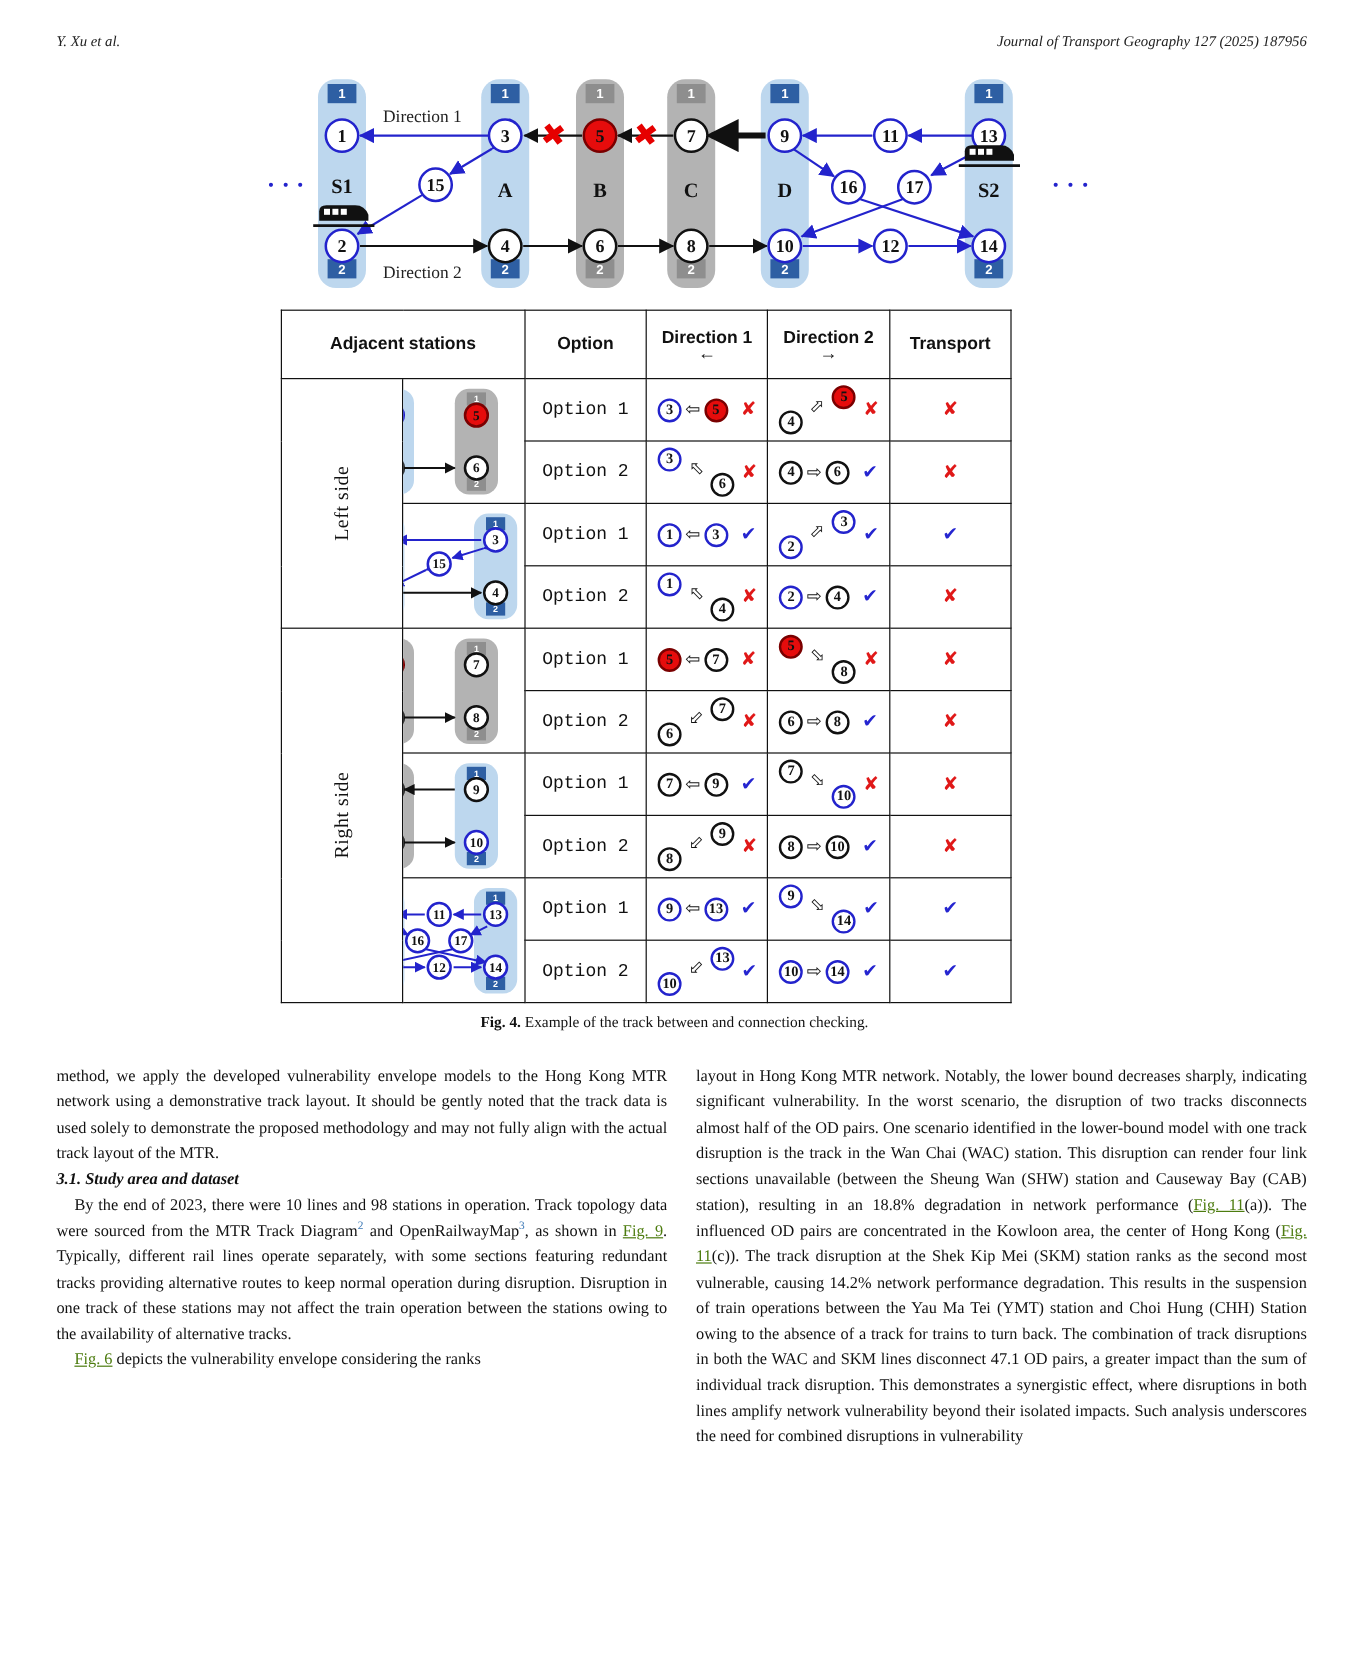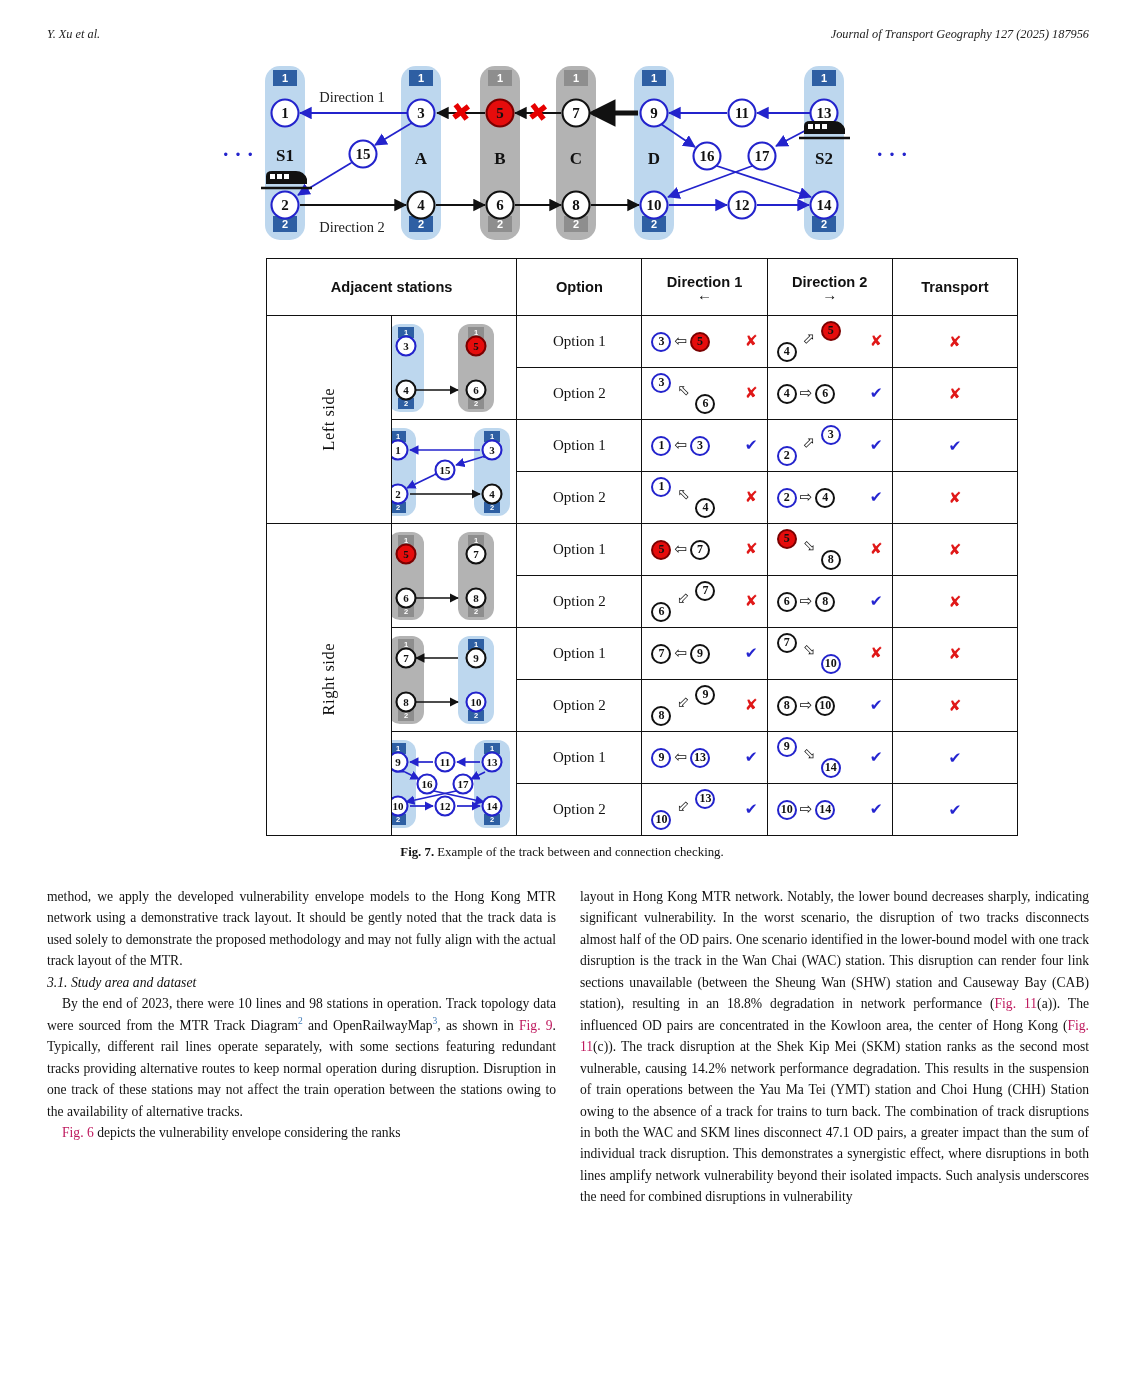--- a/index.html
+++ b/index.html
@@ -6,30 +6,30 @@
   body{width:1122px;height:1392px;position:relative;font-family:"Liberation Serif","DejaVu Serif",serif;color:#111;}
   .abs{position:absolute;}
 
   
   #runhead{left:47px;top:27px;width:1042px;display:flex;justify-content:space-between;
            font-style:italic;font-size:12.3px;color:#222;gap:44px;}
 
   
   #diagram-host{left:224px;top:58px;width:690px;height:196px;}
   #table-host{left:234px;top:258px;}
-  table.conn{border-collapse:collapse;table-layout:fixed;width:752px;
-             font-family:"Liberation Serif","DejaVu Serif",serif;margin-left:32px;}
+  table.conn{border-collapse:collapse;table-layout:fixed;width:609px;
+             font-family:"Liberation Serif","DejaVu Serif",serif;}
   table.conn th,table.conn td{border:1.7px solid #111;padding:0;overflow:hidden;}
   table.conn th{font-family:"Liberation Sans","DejaVu Sans",sans-serif;font-size:14.6px;font-weight:bold;height:56px;text-align:center;vertical-align:middle;}
   table.conn td{height:51px;vertical-align:middle;}
   .dirsub{font-family:"Liberation Serif",serif;font-weight:normal;font-size:15px;line-height:10px;}
   td.sidecell{width:34px;text-align:center;}
   .sidetxt{writing-mode:vertical-rl;transform:rotate(180deg);font-size:16.5px;letter-spacing:.5px;margin:auto;}
   td.paircell{width:210px;position:relative;}
-  td.choicecell{width:83px;text-align:center;font-size:15px;}
+  td.choicecell{width:83px;text-align:center;font-size:15px;font-family:Liberation Mono, monospace;}
   td.dcell1{width:112px;}
   td.dcell2{width:114px;}
   td.conncell{width:103px;text-align:center;}
   .dirwrap{display:flex;align-items:center;justify-content:space-between;padding:0 9px;height:100%;}
   .dir-inline{display:flex;align-items:center;gap:3px;}
   .dir-diag{position:relative;width:70px;height:46px;flex:0 0 auto;}
   .dir-diag .chip{position:absolute;}
   .chip{display:inline-flex;width:20px;height:20px;border-radius:50%;border:2px solid #111;
         align-items:center;justify-content:center;font-size:12px;font-weight:bold;background:#fff;box-sizing:border-box;}
   .chip.blue{border-color:#2323cc;}
@@ -42,22 +42,22 @@
 
   
   #caption{left:234px;top:845px;width:656px;text-align:center;font-size:12.8px;color:#111;}
 
   
   .col{width:509px;font-size:13.6px;line-height:21.45px;text-align:justify;}
   #col-left{left:47px;top:886px;}
   #col-right{left:580px;top:886px;}
   .col p{margin:0;}
   .col p.indent{text-indent:15px;}
-  .heading{font-style:italic;font-size:13.7px;margin:27px 0 21px 0;text-align:left;}
-  .flink{color:#be185d;}
+  .heading{font-style:italic;font-size:13.7px;margin:27px 0 21px 0;text-align:left;font-weight:bold;}
+  .flink{color:#4d7c0f;text-decoration:underline;}
   sup.suplink{color:#3a77b5;font-size:9.5px;line-height:0;}
 </style>
 </head>
 <body>
 
 <div class="abs" id="runhead">
   <span>Y. Xu et al.</span>
   <span>Journal of Transport Geography 127 (2025) 187956</span>
 </div>
 
@@ -786,21 +786,21 @@
               <span class="verdict check">✔</span>
             </div>
           </td>
           <td class="conncell"><span class="verdict check">✔</span></td>
         </tr>
       </tbody>
   </table>
 </div>
 
 <div class="abs" id="caption">
-  <b>Fig. 7.</b><span> Example of the track between and connection checking.</span>
+  <b>Fig. 4.</b><span> Example of the track between and connection checking.</span>
 </div>
 
 <div class="abs col" id="col-left">
   <p><span>method, we apply the developed vulnerability envelope models to the Hong Kong MTR network using a demonstrative track layout. It should be gently noted that the track data is used solely to demonstrate the proposed methodology and may not fully align with the actual track layout of the MTR.</span></p>
   <p class="heading">3.1. Study area and dataset</p>
   <p class="indent"><span>By the end of 2023, there were 10 lines and 98 stations in operation. Track topology data were sourced from the MTR Track Diagram</span><sup class="suplink">2</sup><span> and OpenRailwayMap</span><sup class="suplink">3</sup><span>, as shown in </span><span class="flink">Fig. 9</span><span>. Typically, different rail lines operate separately, with some sections featuring redundant tracks providing alternative routes to keep normal operation during disruption. Disruption in one track of these stations may not affect the train operation between the stations owing to the availability of alternative tracks.</span></p>
   <p class="indent"><span class="flink">Fig. 6</span><span> depicts the vulnerability envelope considering the ranks</span></p>
 </div>
 <div class="abs col" id="col-right">
   <p><span>layout in Hong Kong MTR network. Notably, the lower bound decreases sharply, indicating significant vulnerability. In the worst scenario, the disruption of two tracks disconnects almost half of the OD pairs. One scenario identified in the lower-bound model with one track disruption is the track in the Wan Chai (WAC) station. This disruption can render four link sections unavailable (between the Sheung Wan (SHW) station and Causeway Bay (CAB) station), resulting in an 18.8% degradation in network performance (</span><span class="flink">Fig. 11</span><span>(a)). The influenced OD pairs are concentrated in the Kowloon area, the center of Hong Kong (</span><span class="flink">Fig. 11</span><span>(c)). The track disruption at the Shek Kip Mei (SKM) station ranks as the second most vulnerable, causing 14.2% network performance degradation. This results in the suspension of train operations between the Yau Ma Tei (YMT) station and Choi Hung (CHH) Station owing to the absence of a track for trains to turn back. The combination of track disruptions in both the WAC and SKM lines disconnect 47.1 OD pairs, a greater impact than the sum of individual track disruption. This demonstrates a synergistic effect, where disruptions in both lines amplify network vulnerability beyond their isolated impacts. Such analysis underscores the need for combined disruptions in vulnerability</span></p>

